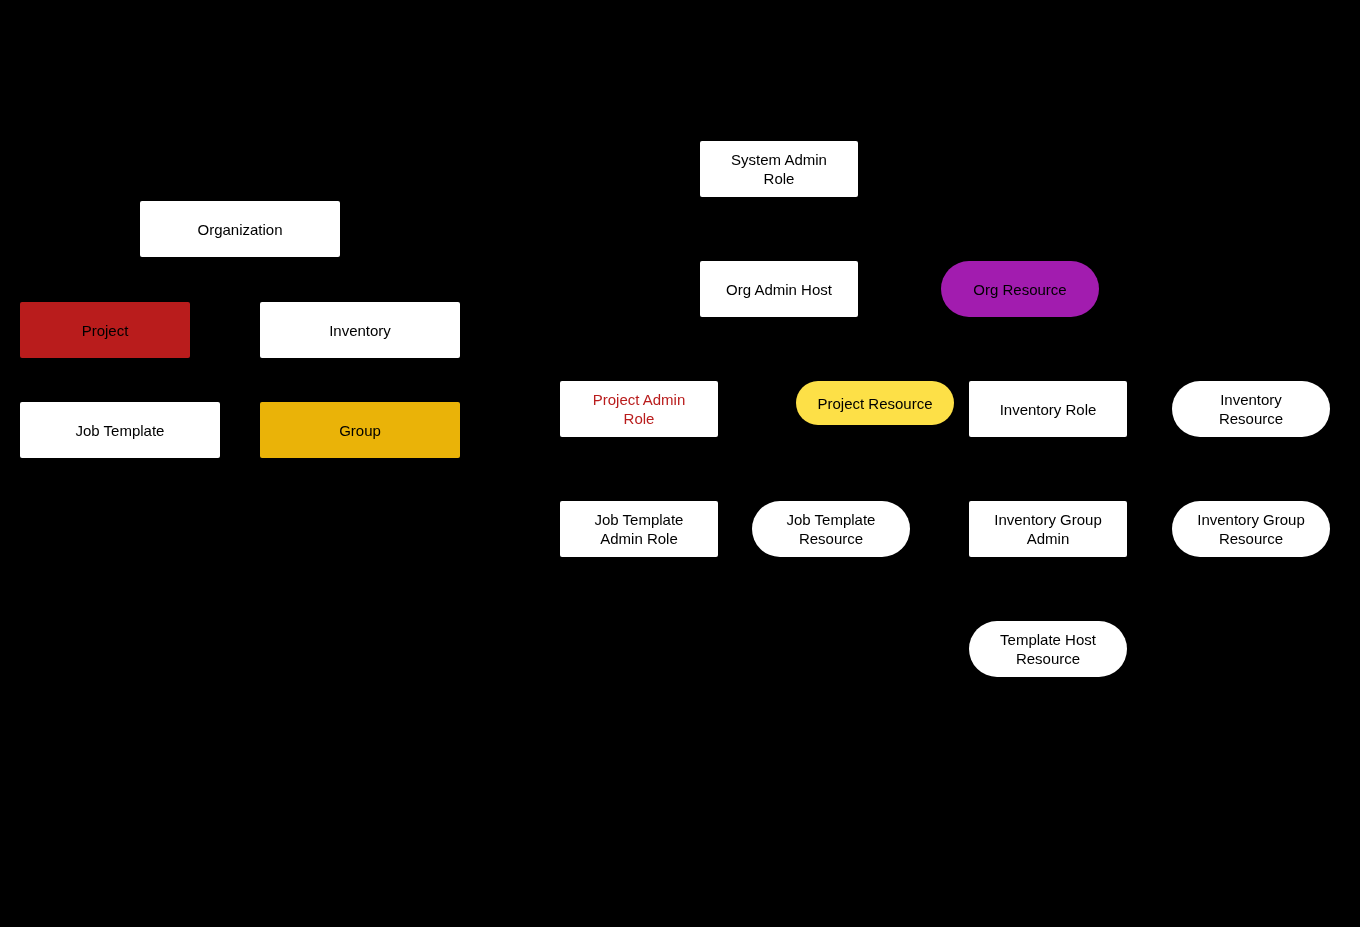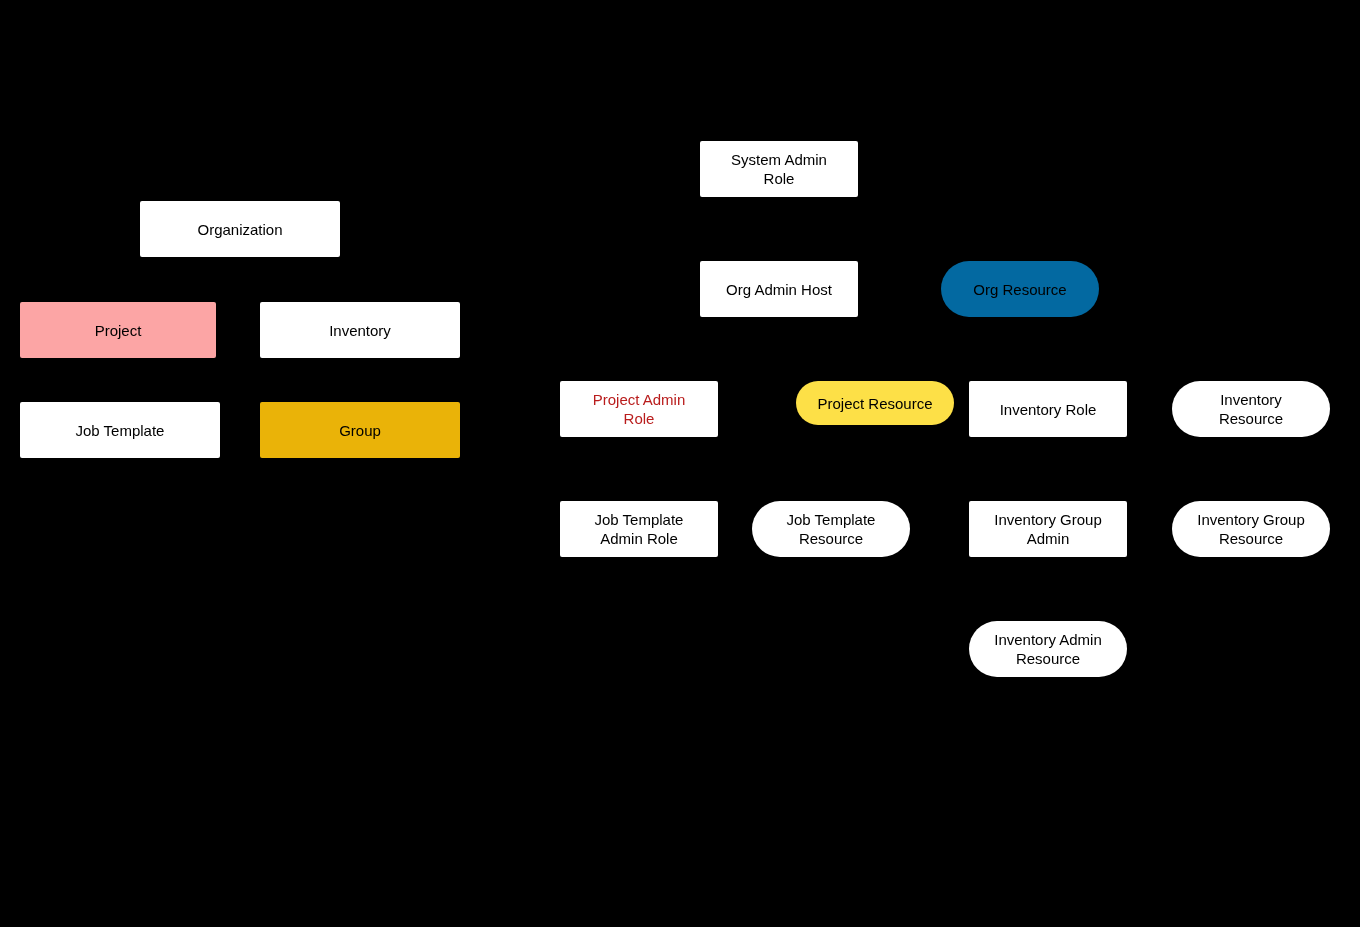--- a/index.html
+++ b/index.html
@@ -34,37 +34,37 @@
   }
   .pill {
     border-radius: 999px;
   }
 </style>
 </head>
 <body>
 
 <div id="canvas">
     <div class="node rect" style="left: 140px; top: 201px; width: 200px; height: 56px; background: rgb(255, 255, 255); color: rgb(0, 0, 0);">Organization</div>
-    <div class="node rect" style="left: 20px; top: 302px; width: 196px; height: 56px; background: #fca5a5; color: rgb(0, 0, 0);">Project</div>
+    <div class="node rect" style="left: 20px; top: 302px; width: 170px; height: 56px; background: #b91c1c; color: rgb(0, 0, 0);">Project</div>
     <div class="node rect" style="left: 260px; top: 302px; width: 200px; height: 56px; background: rgb(255, 255, 255); color: rgb(0, 0, 0);">Inventory</div>
     <div class="node rect" style="left: 20px; top: 402px; width: 200px; height: 56px; background: rgb(255, 255, 255); color: rgb(0, 0, 0);">Job Template</div>
     <div class="node rect" style="left: 260px; top: 402px; width: 200px; height: 56px; background: #eab308; color: rgb(0, 0, 0);">Group</div>
     <div class="node rect" style="left: 700px; top: 141px; width: 158px; height: 56px; background: rgb(255, 255, 255); color: rgb(0, 0, 0);">System Admin
 Role</div>
     <div class="node rect" style="left: 700px; top: 261px; width: 158px; height: 56px; background: rgb(255, 255, 255); color: rgb(0, 0, 0);">Org Admin Host</div>
-    <div class="node pill" style="left: 941px; top: 261px; width: 158px; height: 56px; background: #0369a1; color: rgb(0, 0, 0);">Org Resource</div>
+    <div class="node pill" style="left: 941px; top: 261px; width: 158px; height: 56px; background: #a21caf; color: rgb(0, 0, 0);">Org Resource</div>
     <div class="node rect" style="left: 560px; top: 381px; width: 158px; height: 56px; background: rgb(255, 255, 255); color: #b91c1c;">Project Admin
 Role</div>
     <div class="node pill" style="left: 796px; top: 381px; width: 158px; height: 44px; background: #fde047; color: rgb(0, 0, 0);">Project Resource</div>
     <div class="node rect" style="left: 969px; top: 381px; width: 158px; height: 56px; background: rgb(255, 255, 255); color: rgb(0, 0, 0);">Inventory Role</div>
     <div class="node pill" style="left: 1172px; top: 381px; width: 158px; height: 56px; background: rgb(255, 255, 255); color: rgb(0, 0, 0);">Inventory
 Resource</div>
     <div class="node rect" style="left: 560px; top: 501px; width: 158px; height: 56px; background: rgb(255, 255, 255); color: rgb(0, 0, 0);">Job Template
 Admin Role</div>
     <div class="node pill" style="left: 752px; top: 501px; width: 158px; height: 56px; background: rgb(255, 255, 255); color: rgb(0, 0, 0);">Job Template
 Resource</div>
     <div class="node rect" style="left: 969px; top: 501px; width: 158px; height: 56px; background: rgb(255, 255, 255); color: rgb(0, 0, 0);">Inventory Group
 Admin</div>
     <div class="node pill" style="left: 1172px; top: 501px; width: 158px; height: 56px; background: rgb(255, 255, 255); color: rgb(0, 0, 0);">Inventory Group
 Resource</div>
-    <div class="node pill" style="left: 969px; top: 621px; width: 158px; height: 56px; background: rgb(255, 255, 255); color: rgb(0, 0, 0);">Inventory Admin
+    <div class="node pill" style="left: 969px; top: 621px; width: 158px; height: 56px; background: rgb(255, 255, 255); color: rgb(0, 0, 0);">Template Host
 Resource</div>
   </div>
 
 </body></html>

